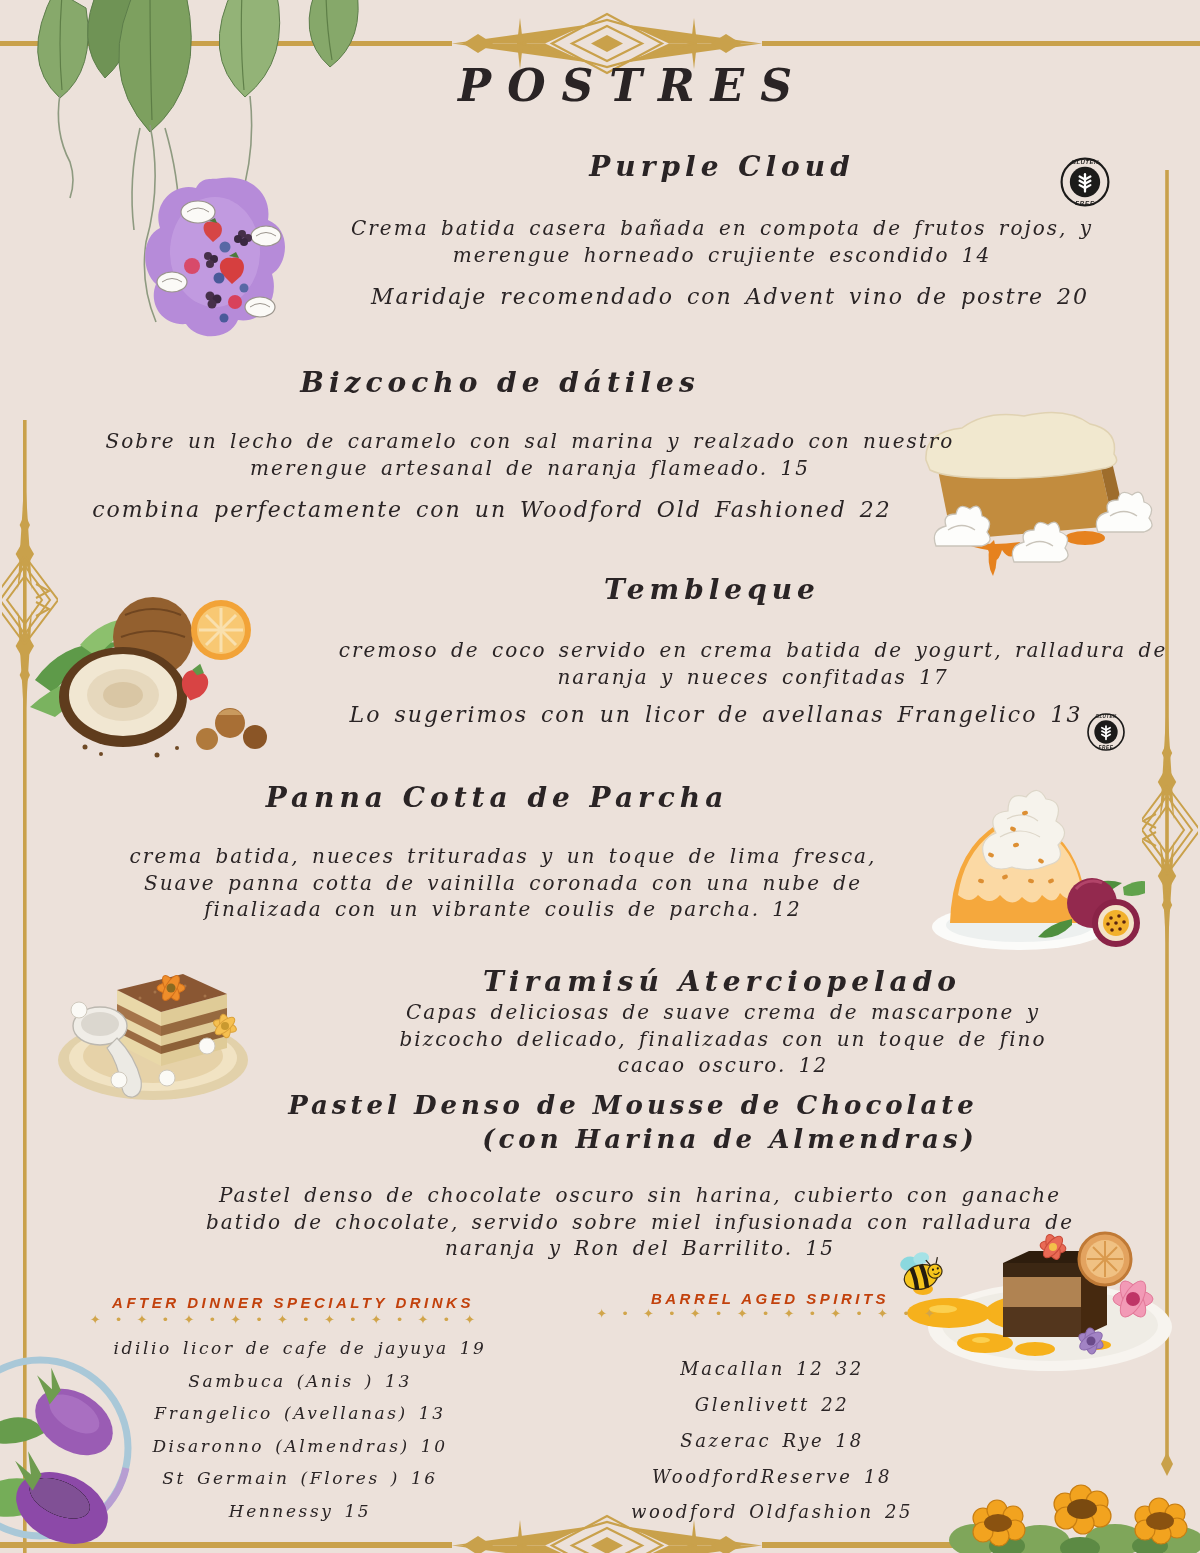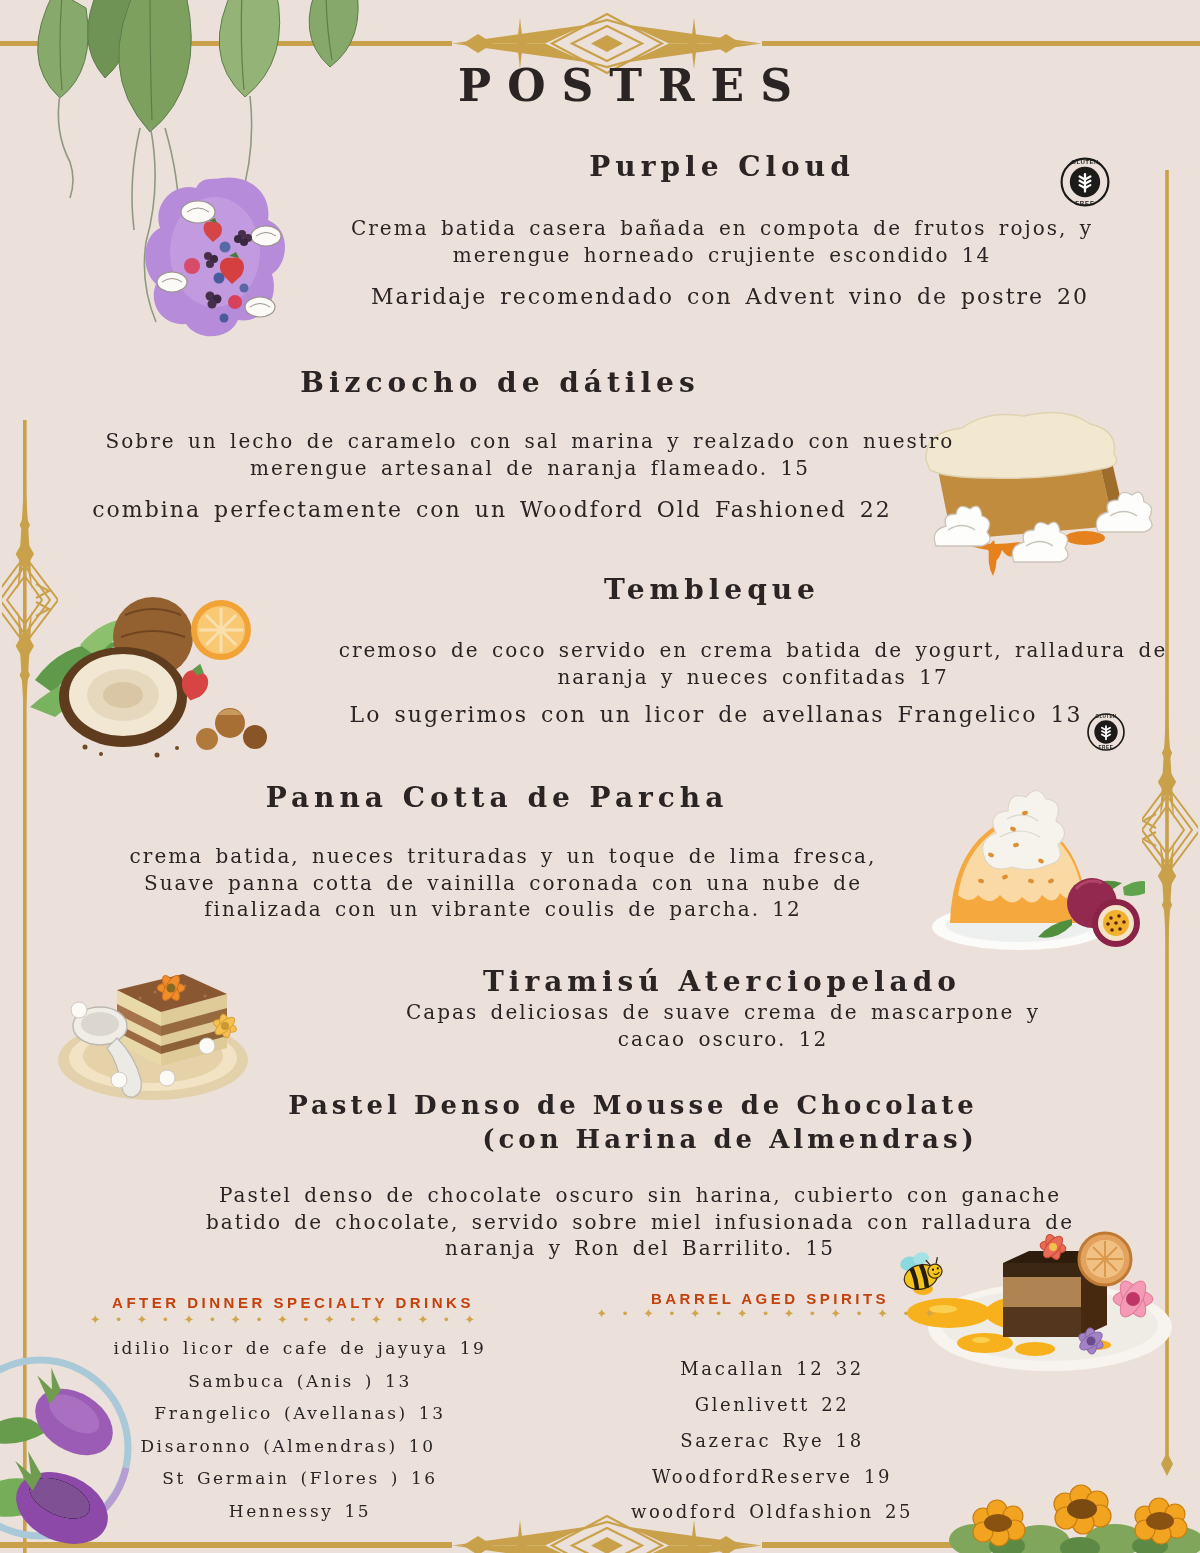--- a/index.html
+++ b/index.html
@@ -1,17 +1,17 @@
 <!DOCTYPE html>
 <html><head>
 <meta charset="utf-8">
 <style>
   html,body{margin:0;padding:0;background:#ece1da;}
   .page{position:relative;width:1200px;height:1553px;background:#ece1da;overflow:hidden;
-        font-family:"DejaVu Serif", serif;color:#2a2425;}
+        font-family:"DejaVu Serif", serif;color:#2a2425;font-style:italic;}
   .abs{position:absolute;}
   .blk{position:absolute;transform:translateX(-50%);text-align:center;}
   .nw{white-space:nowrap;}
   .title{font-size:44px;font-weight:700;letter-spacing:16px;}
   .h2{font-size:28px;font-weight:700;letter-spacing:5px;text-align:right;}
   .h2s{font-size:28px;font-weight:700;letter-spacing:5px;}
   .h3{font-size:26px;font-weight:700;letter-spacing:4px;line-height:34px;text-align:right;}
   .body-line{font-size:20px;letter-spacing:2px;word-spacing:4px;line-height:26.5px;}
   .pair{font-size:22px;letter-spacing:2px;word-spacing:4px;}
   .col-title{font-family:"Liberation Sans", sans-serif;font-size:15px;font-weight:700;letter-spacing:3.5px;color:#c2410c;}
@@ -526,43 +526,44 @@
   <div class="blk z3 h2 nw" style="left:497px;top:781px">Panna Cotta de Parcha</div>
   <div class="blk z3" style="left:503px;top:843px">
     <div class="body-line nw">crema batida, nueces trituradas y un toque de lima fresca,</div>
     <div class="body-line nw">Suave panna cotta de vainilla coronada con una nube de</div>
     <div class="body-line nw">finalizada con un vibrante coulis de parcha. 12</div>
   </div>
 
   <div class="blk z3 h2s nw" style="left:722px;top:965px">Tiramisú Aterciopelado</div>
   <div class="blk z3" style="left:723px;top:999px">
     <div class="body-line nw">Capas deliciosas de suave crema de mascarpone y</div>
+    <div class="body-line nw">bizcocho delicado, finalizadas con un toque de fino</div>
     <div class="body-line nw">cacao oscuro. 12</div>
   </div>
 
   <div class="blk z3 h3" style="left:633px;top:1088px">
     <div class="nw">Pastel Denso de Mousse de Chocolate</div>
     <div class="nw">(con Harina de Almendras)</div>
   </div>
   <div class="blk z3" style="left:640px;top:1182px">
     <div class="body-line nw">Pastel denso de chocolate oscuro sin harina, cubierto con ganache</div>
     <div class="body-line nw">batido de chocolate, servido sobre miel infusionada con ralladura de</div>
     <div class="body-line nw">naranja y Ron del Barrilito. 15</div>
   </div>
 
   <div class="blk z3 col-title nw" style="left:293px;top:1294px">AFTER DINNER SPECIALTY DRINKS</div>
   <div class="blk z3 sparkles nw" style="left:285px;top:1312px">✦ • ✦ • ✦ • ✦ • ✦ • ✦ • ✦ • ✦ • ✦</div>
   <div class="blk z3 col-item nw" style="left:300px;top:1338px">idilio licor de cafe de jayuya 19</div>
   <div class="blk z3 col-item nw" style="left:300px;top:1371px">Sambuca (Anis ) 13</div>
   <div class="blk z3 col-item nw" style="left:300px;top:1403px">Frangelico (Avellanas) 13</div>
-  <div class="blk z3 col-item nw" style="left:288px;top:1436px">Disaronno (Almendras)  10</div>
+  <div class="blk z3 col-item nw" style="left:300px;top:1436px">Disaronno (Almendras)  10</div>
   <div class="blk z3 col-item nw" style="left:300px;top:1468px">St Germain (Flores ) 16</div>
   <div class="blk z3 col-item nw" style="left:300px;top:1501px">Hennessy 15</div>
 
   <div class="blk z3 col-title nw" style="left:770px;top:1290px">BARREL AGED SPIRITS</div>
   <div class="blk z3 sparkles nw" style="left:768px;top:1306px">✦ • ✦ • ✦ • ✦ • ✦ • ✦ • ✦ • ✦</div>
   <div class="blk z3 col-item-r nw" style="left:772px;top:1358px">Macallan 12  32</div>
   <div class="blk z3 col-item-r nw" style="left:772px;top:1394px">Glenlivett 22</div>
   <div class="blk z3 col-item-r nw" style="left:772px;top:1430px">Sazerac Rye 18</div>
-  <div class="blk z3 col-item-r nw" style="left:772px;top:1466px">WoodfordReserve 19</div>
+  <div class="blk z3 col-item-r nw" style="left:772px;top:1466px">WoodfordReserve 18</div>
   <div class="blk z3 col-item-r nw" style="left:772px;top:1501px">woodford Oldfashion 25</div>
 
 </div>
 
 </body></html>

